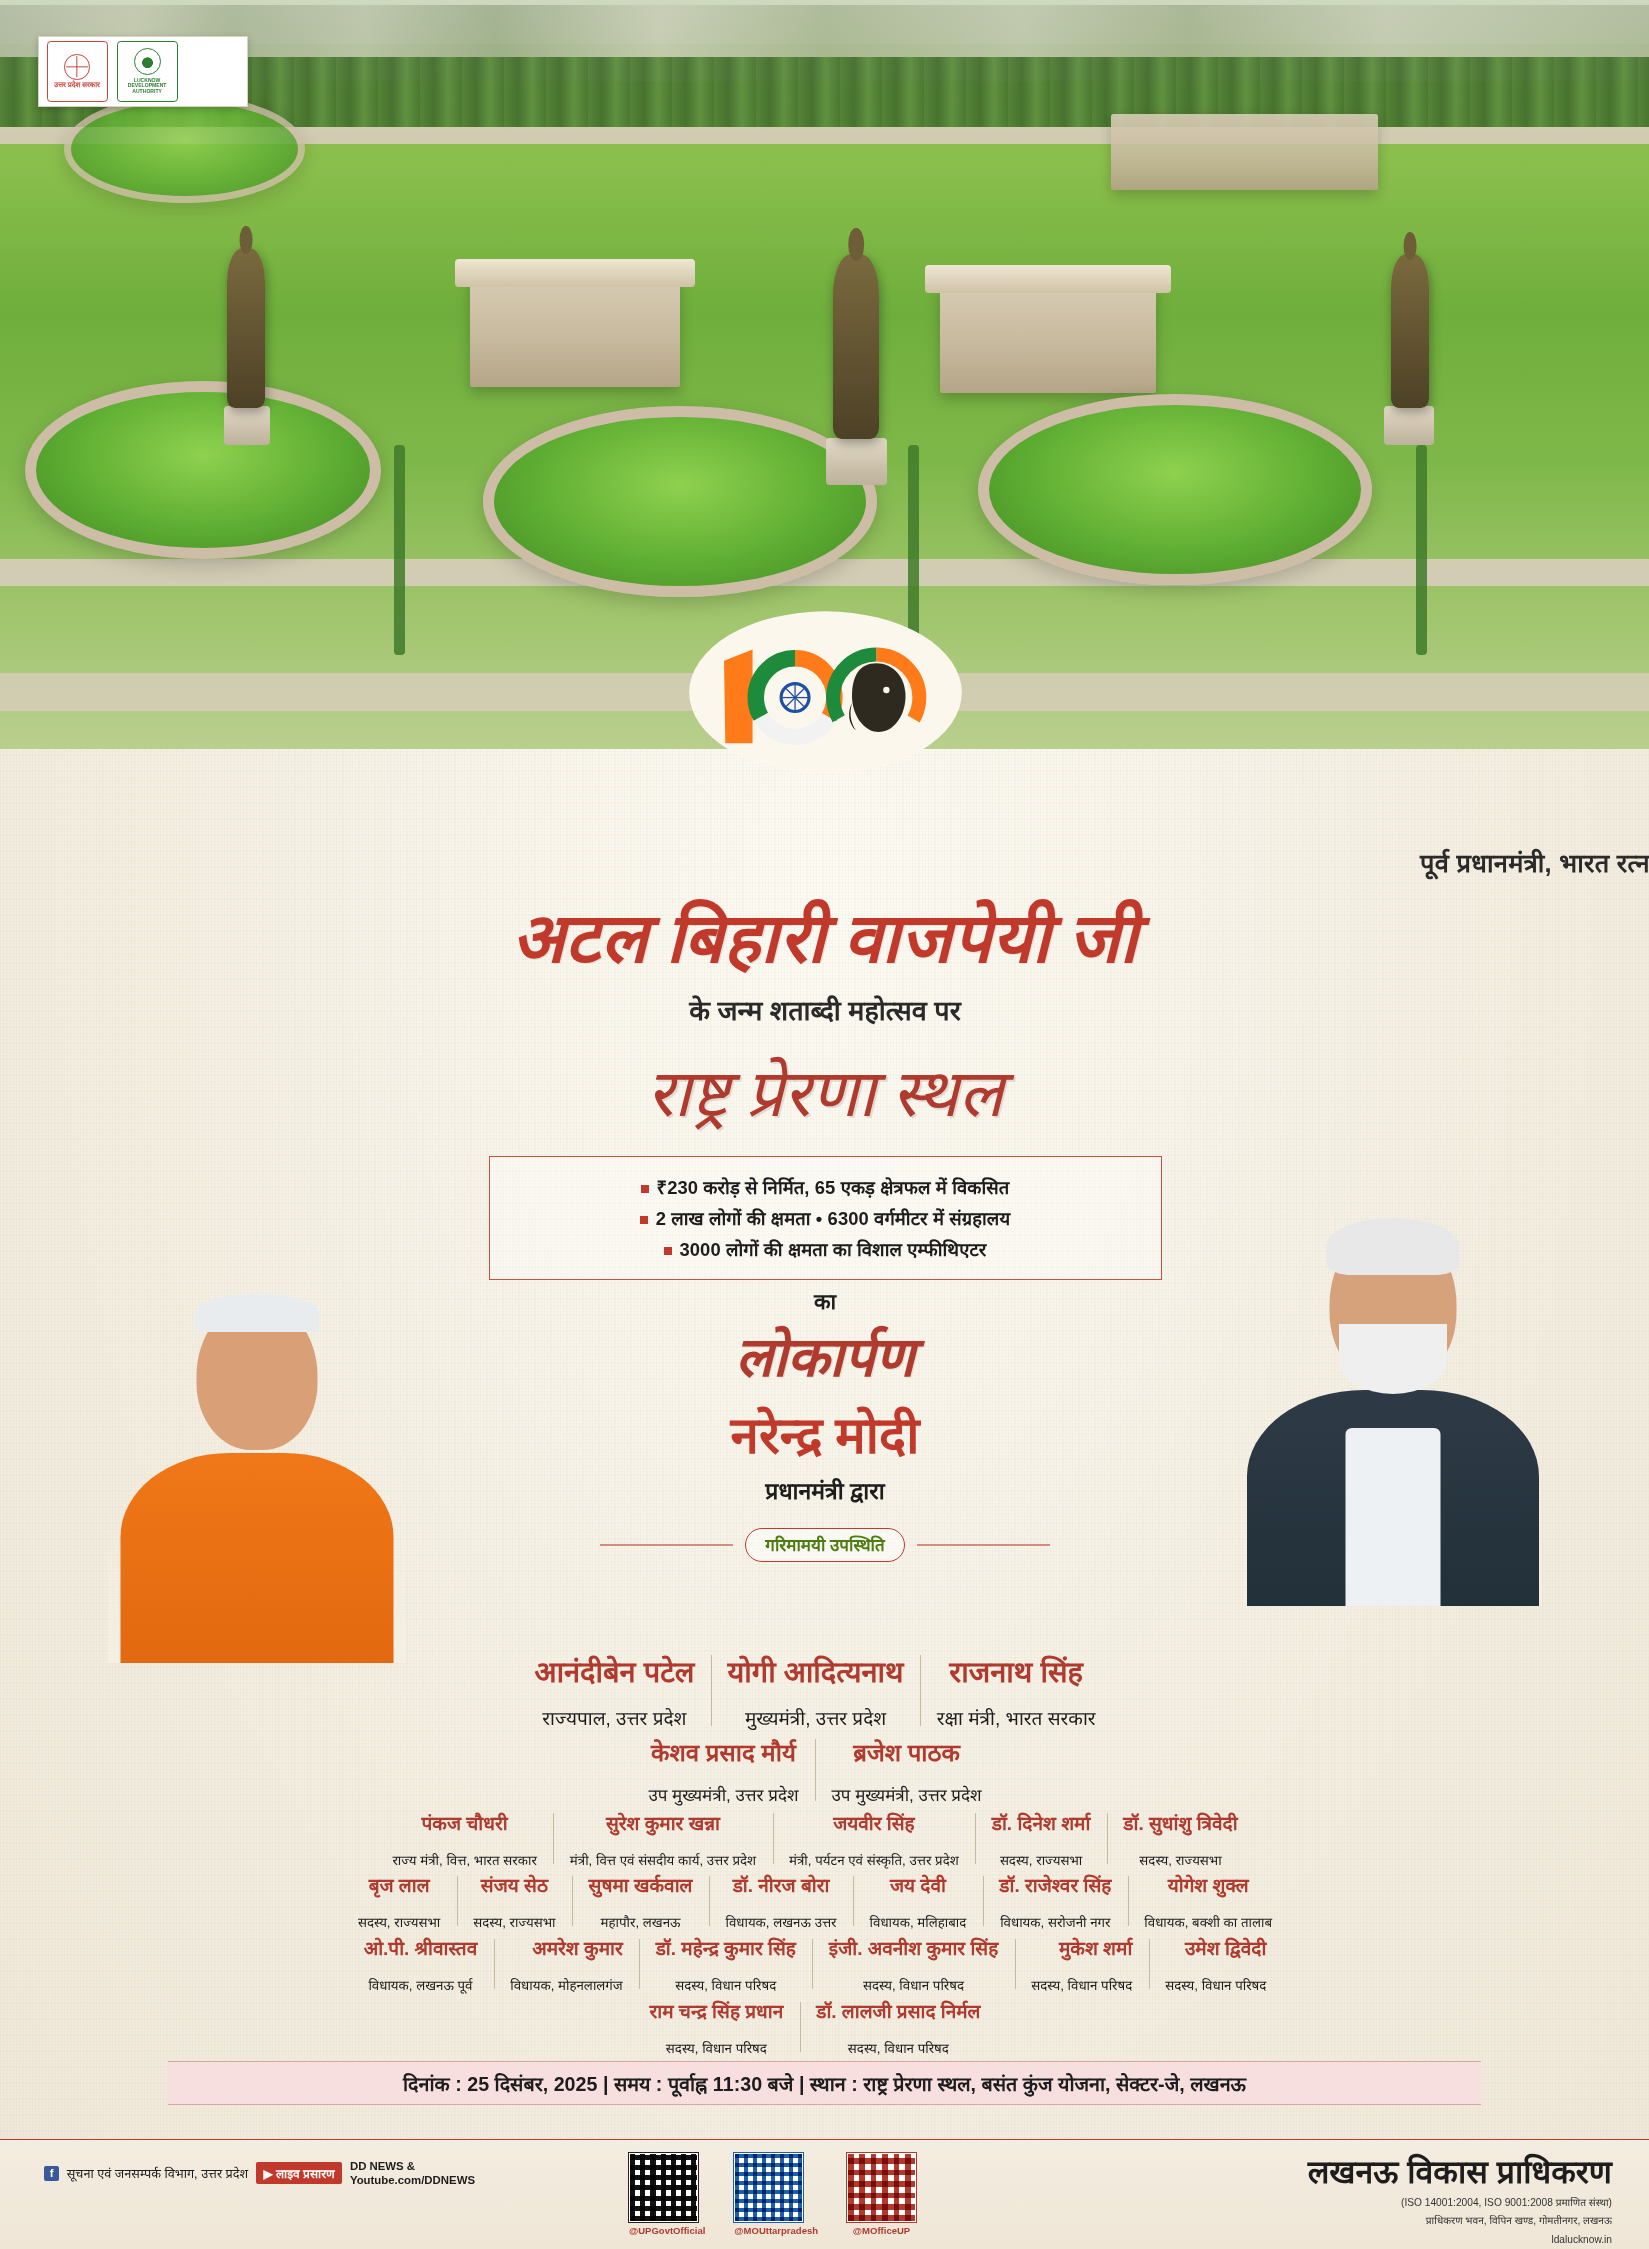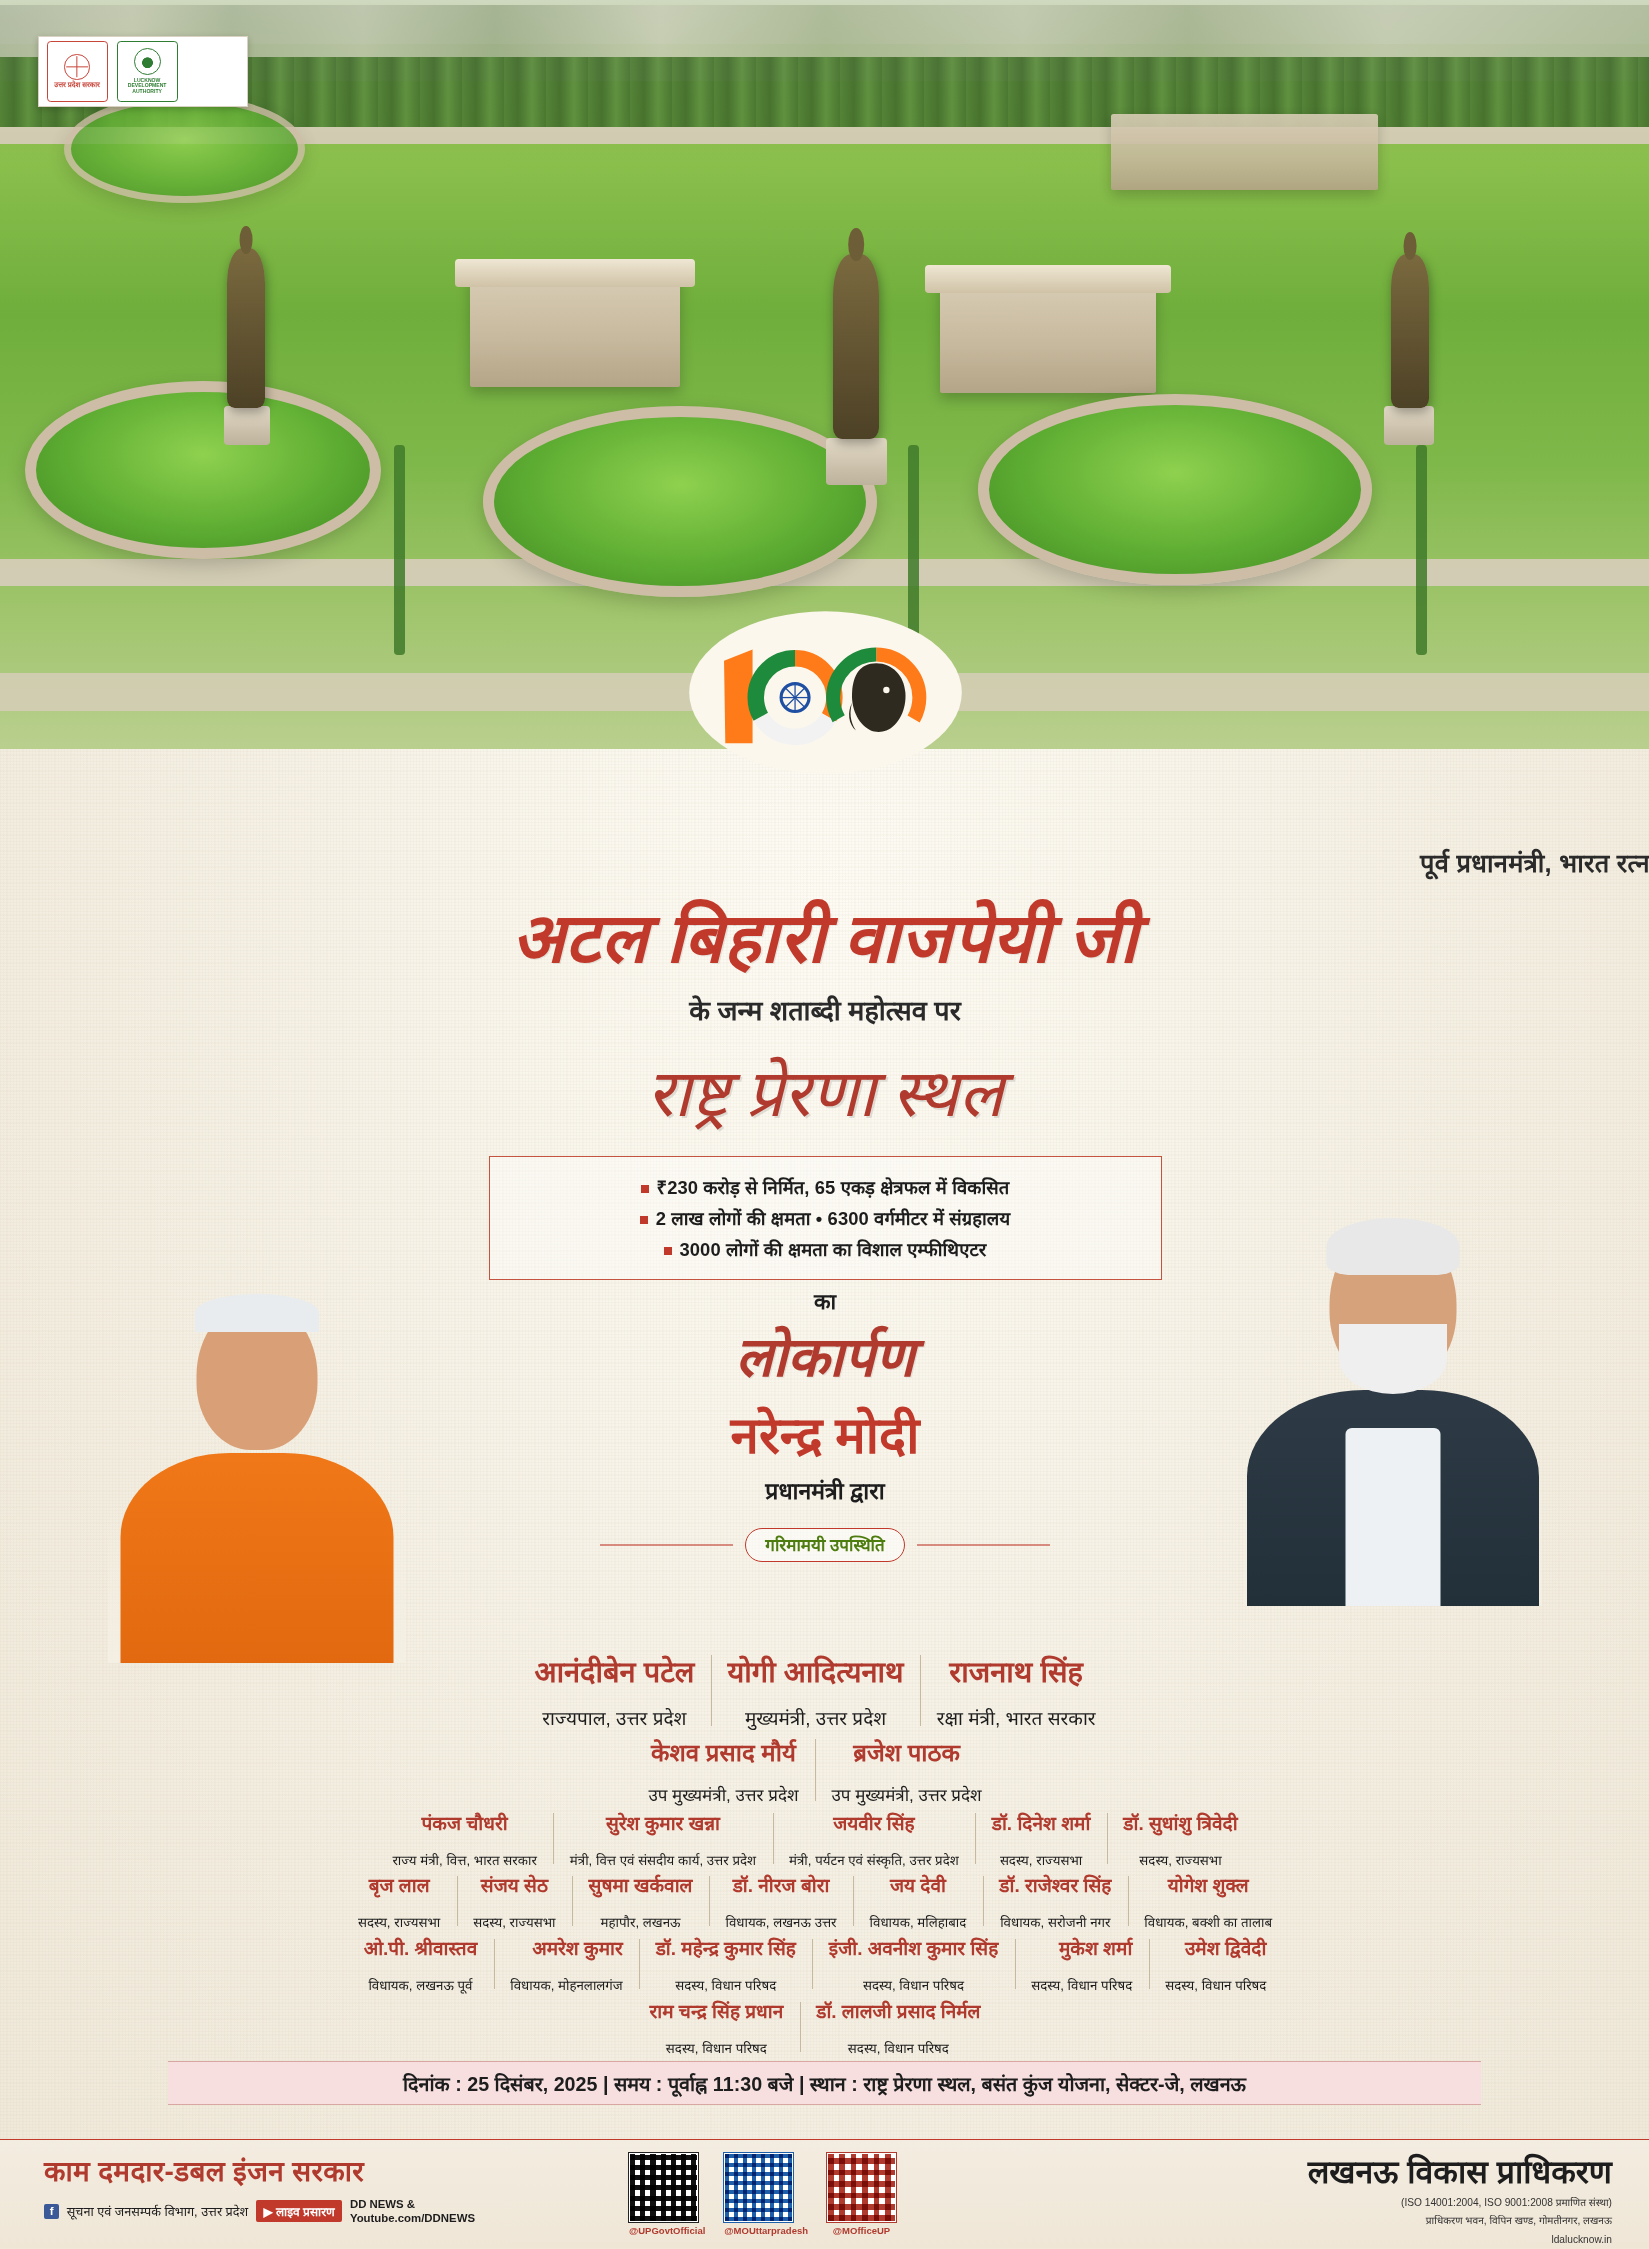--- a/index.html
+++ b/index.html
@@ -285,21 +285,21 @@
     background: linear-gradient(to bottom, #f3ece0, #efe6d6);
     border-top: 1.9px solid #c0392b;
   }
   .f-left { position: absolute; left: 44px; top: 11.4px; width: 540px; }
   .f-slogan { font-size: 28px; font-weight: bold; color: #b03a2e; letter-spacing: 0.3px; }
   .f-dept { margin-top: 7.6px; display: flex; align-items: center; gap: 7.6px; font-size: 12.7px; color: #1d1d1d; }
   .f-fb { width: 15.2px; height: 15.2px; background: #3b5998; color: #fff; font-weight: bold; font-size: 11.4px; text-align: center; line-height: 15.2px; border-radius: 1.9px;}
   .f-live { background: #c0392b; color: #fff; font-size: 12px; font-weight: bold; padding: 2.5px 7.6px; border-radius: 1.9px; }
   .f-dd { font-size: 11.4px; font-weight: bold; color: #1d1d1d; line-height: 1.25; }
 
-  .qr-area { position: absolute; left: 629px; top: 12.7px; display: flex; gap: 19px; }
+  .qr-area { position: absolute; left: 629px; top: 12.7px; display: flex; gap: 29px; }
   .qr-item { text-align: center; }
   .qr {
     width: 69px; height: 69px;
     background-color: #fff;
     background-image:
       repeating-linear-gradient(0deg, #111 0 5.1px, #fff 5.1px 10.2px),
       repeating-linear-gradient(90deg, #111 0 5.1px, transparent 5.1px 10.2px);
     background-blend-mode: multiply;
     border: 1.9px solid #fff;
     outline: 1.3px solid #222;
@@ -563,21 +563,20 @@
       </div>
     </div>
   </div>
 
   <div class="date-bar">
     <span>दिनांक : 25 दिसंबर, 2025 | समय : पूर्वाह्न 11:30 बजे | स्थान : राष्ट्र प्रेरणा स्थल, बसंत कुंज योजना, सेक्टर-जे, लखनऊ</span>
   </div>
 
   <div class="footer">
     <div class="f-left">
-      <div class="f-slogan">काम दमदार-डबल इंजन सरकार</div>
       <div class="f-dept">
         <span class="f-fb">f</span>
         <span>सूचना एवं जनसम्पर्क विभाग, उत्तर प्रदेश</span>
         <span class="f-live">▶ <span>लाइव प्रसारण</span></span>
         <span class="f-dd">
           <span>DD NEWS &amp;</span><br>
           <span>Youtube.com/DDNEWS</span>
         </span>
       </div>
     </div>

